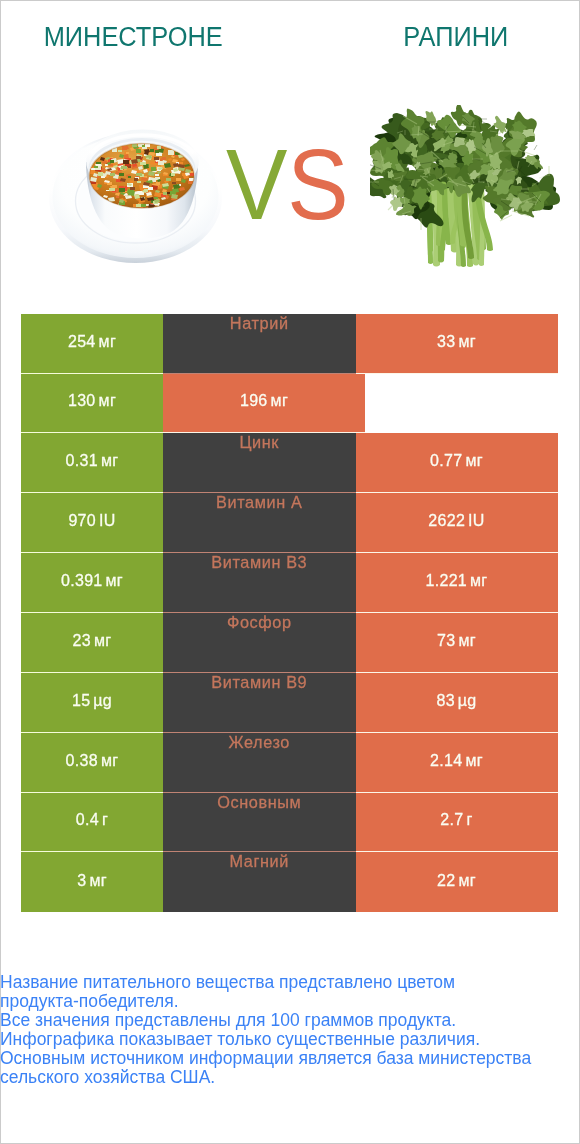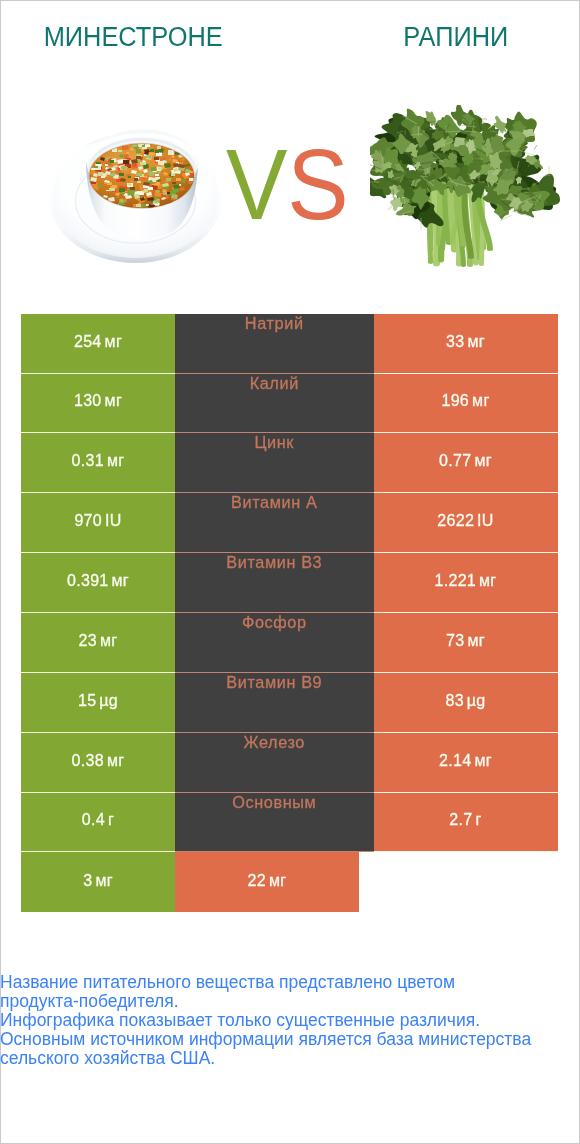--- a/index.html
+++ b/index.html
@@ -12,22 +12,22 @@
   #title-left { left:0; width:266px; text-align:center; top:24px; }
   #title-right { left:290px; width:331px; text-align:center; top:24px; }
   .imgbox { position:absolute; }
   #img-left { left:45px; top:115px; }
   #img-right { left:370px; top:105px; }
   #vs { position:absolute; left:226px; top:134px; font-size:100px; line-height:1; font-weight:400; white-space:nowrap; transform:scaleX(0.92); transform-origin:left top; }
   #vs .v { color:#86A936; }
   #vs .s { color:#E26D4E; }
   .table { position:absolute; left:21px; top:313.7px; width:536.5px; height:598.6px; }
   .row { display:flex; height:59.86px; }
-  .cell-left { width:154px; }
-  .cell-right { width:184px; }
+  .cell-left { width:142px; }
+  .cell-right { width:202px; }
   .cell-left, .cell-right { display:flex; align-items:center; justify-content:center; color:#FAFDF2; padding-bottom:3px; }
   .cell-left { background:#82A732; border-bottom:1px solid #F5FBDA; }
   .cell-right { background:#E06D4A; border-bottom:1px solid #FDF6E8; }
   .cell-mid { flex:1; display:flex; align-items:flex-start; justify-content:center; background:#404040; border-bottom:1px solid #C08374; padding-bottom:3px; }
   .row:last-child .cell-left, .row:last-child .cell-right, .row:last-child .cell-mid { border-bottom:none; }
   .val { font-size:16px; font-weight:400; letter-spacing:0.3px; -webkit-text-stroke:0.3px #FAFDF2; }
   .unit { font-size:16px; font-weight:400; letter-spacing:0.3px; margin-left:3px; -webkit-text-stroke:0.3px #FAFDF2; }
   .lbl { font-size:16.3px; font-weight:400; letter-spacing:0.6px; color:#C4765C; -webkit-text-stroke:0.28px #C4765C; }
   .footer { position:absolute; left:0; top:973px; width:580px; font-size:17.5px; line-height:18.9px; color:#3b82f6; }
 </style>
@@ -167,23 +167,20 @@
         <div class="cell-right">
           <span class="val">33</span>
           <span class="unit">мг</span>
         </div>
       </div>
       <div class="row">
         <div class="cell-left">
           <span class="val">130</span>
           <span class="unit">мг</span>
         </div>
-        <div class="cell-mid">
-          <span class="lbl">Калий</span>
-        </div>
         <div class="cell-right">
           <span class="val">196</span>
           <span class="unit">мг</span>
         </div>
       </div>
       <div class="row">
         <div class="cell-left">
           <span class="val">0.31</span>
           <span class="unit">мг</span>
         </div>
@@ -270,27 +267,31 @@
         </div>
         <div class="cell-right">
           <span class="val">2.7</span>
           <span class="unit">г</span>
         </div>
       </div>
       <div class="row">
         <div class="cell-left">
           <span class="val">3</span>
           <span class="unit">мг</span>
+        </div>
+        <div class="cell-mid">
+          <span class="lbl">Магний</span>
         </div>
         <div class="cell-right">
           <span class="val">22</span>
           <span class="unit">мг</span>
         </div>
       </div>
     </div>
   <div class="footer" id="footer">
       <div>Название питательного вещества представлено цветом</div>
       <div>продукта-победителя.</div>
+      <div>Все значения представлены для 100 граммов продукта.</div>
       <div>Инфографика показывает только существенные различия.</div>
       <div>Основным источником информации является база министерства</div>
       <div>сельского хозяйства США.</div>
     </div>
 </div>
 
 </body></html>

